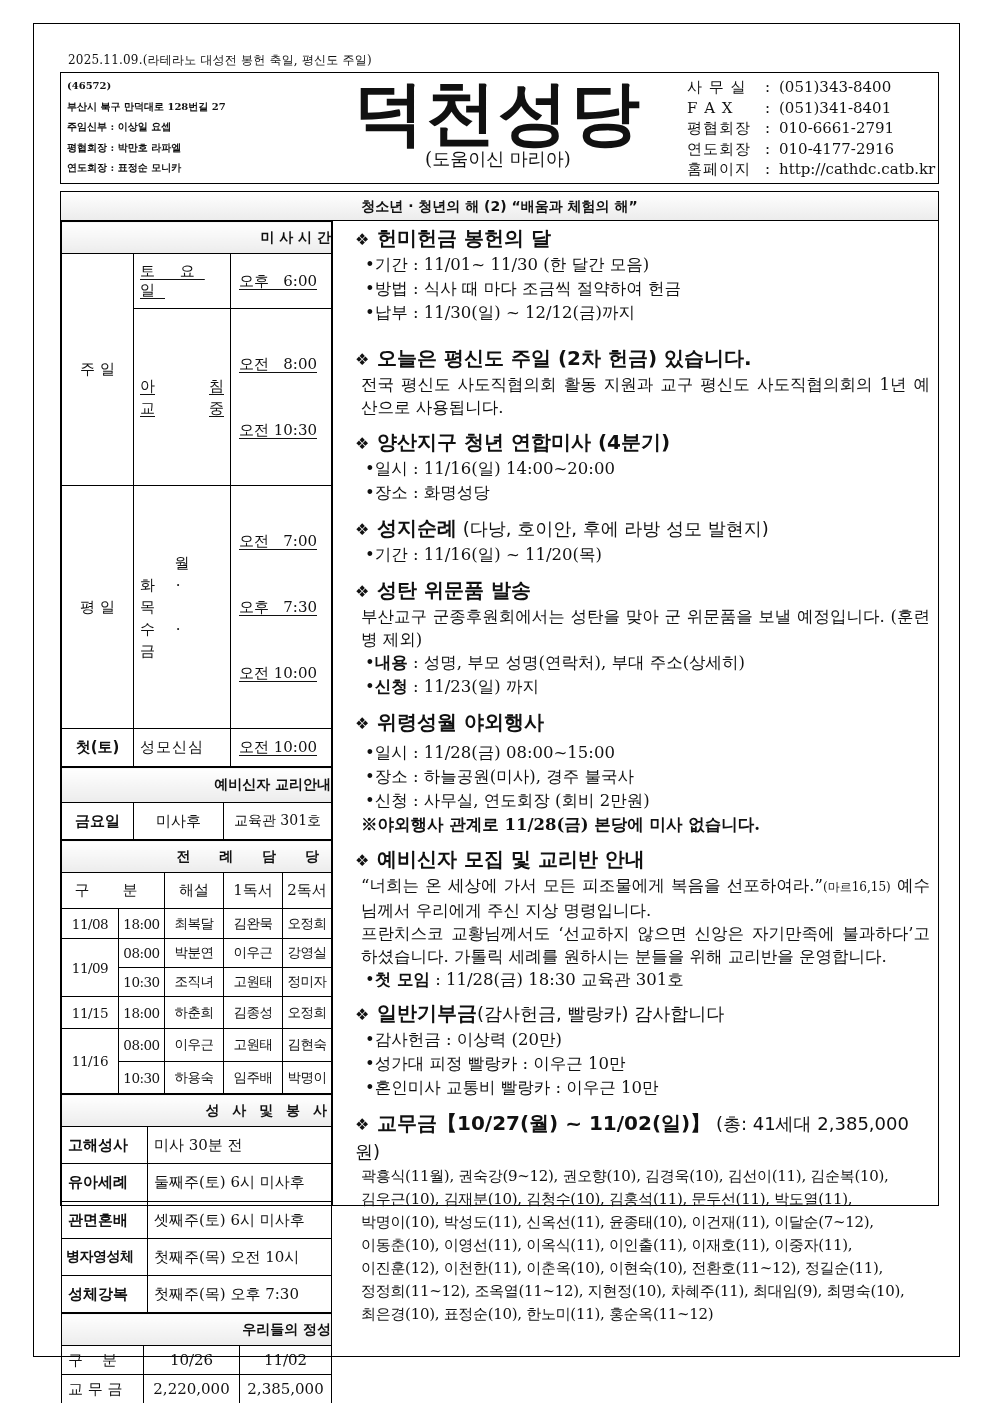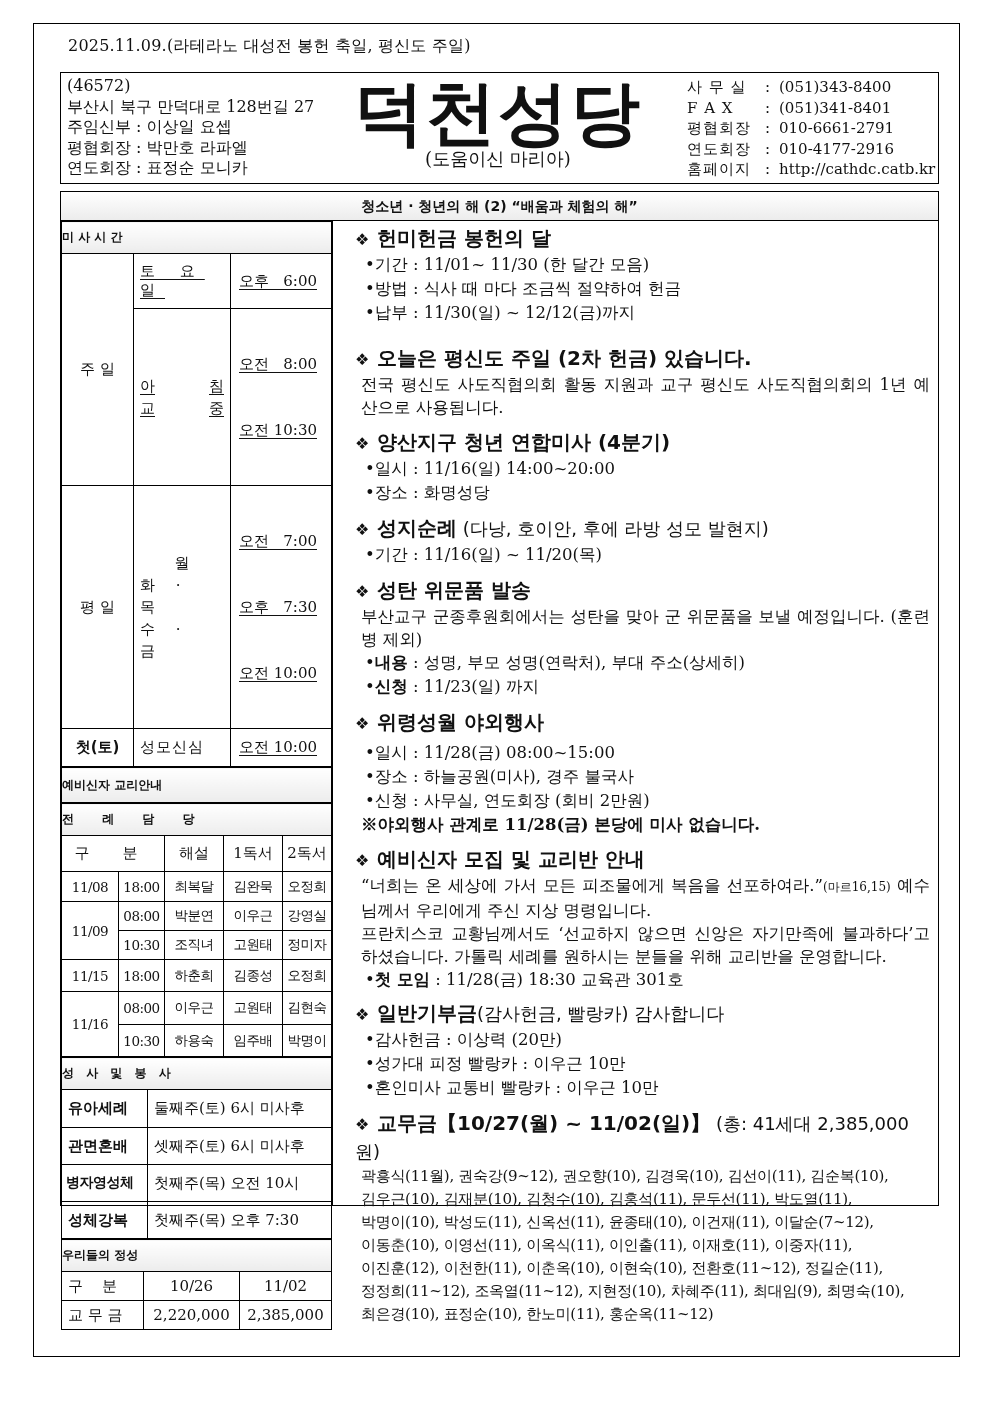--- a/index.html
+++ b/index.html
@@ -1,38 +1,38 @@
 <!DOCTYPE html>
 <html><head>
 <meta charset="utf-8">
 <style>
   * { box-sizing: border-box; margin: 0; padding: 0; }
   html, body { width: 992px; height: 1403px; background: #ffffff; }
   body { font-family: "DejaVu Serif", "Liberation Serif", serif; color: #111; position: relative; }
   .frame { position: absolute; left: 33px; top: 23px; width: 927px; height: 1334px; border: 1.5px solid #000; }
-  .dateline { position: absolute; left: 68px; top: 36px; font-size: 16px; letter-spacing: 0.2px; text-align: right; }
+  .dateline { position: absolute; left: 68px; top: 52px; font-size: 12px; letter-spacing: 0.2px; text-align: right; }
   .header { position: absolute; left: 60px; top: 72px; width: 879px; height: 112px; border: 1.5px solid #000; }
-  .hdr-left { position: absolute; left: 6px; top: 3px; font-size: 16px; line-height: 20.5px; }
+  .hdr-left { position: absolute; left: 6px; top: 3px; font-size: 10px; line-height: 20.5px; font-weight: bold; }
   .hdr-title { position: absolute; left: 292px; top: 0px; width: 290px; text-align: center; }
   .hdr-title .big { font-family: "DejaVu Sans", "Liberation Sans", sans-serif; font-weight: bold; font-size: 70px; line-height: 80px; letter-spacing: 2px; }
   .hdr-title .sub { font-size: 18px; line-height: 20px; margin-top: -4px; }
   .hdr-right { position: absolute; left: 626px; top: 4px; font-size: 15px; line-height: 20.5px; }
   .hdr-right .row { display: flex; }
   .hdr-right .k { width: 78px; display: inline-block; letter-spacing: 1px; }
   .hdr-right .sep { width: 14px; display: inline-block; }
 
   .main { position: absolute; left: 60px; top: 191px; width: 879px; height: 1015px; border: 1.5px solid #000; }
   .banner { position: absolute; left: 0; top: 0; width: 100%; height: 29px; border-bottom: 1.5px solid #000;
     background: linear-gradient(#ffffff, #ececec); text-align: center; font-family: "DejaVu Sans", "Liberation Sans", sans-serif; font-weight: bold; font-size: 14px; line-height: 28px; }
   .left { position: absolute; left: 0; top: 29px; width: 272px; bottom: 0; border-right: 1.5px solid #000; }
   .right { position: absolute; left: 272px; top: 29px; right: 0; bottom: 0; padding: 4px 8px 0 22px; }
 
   table { border-collapse: collapse; width: 100%; }
   td { border: 1px solid #000; font-size: 15px; }
-  .sec-head { background: linear-gradient(#ffffff, #ececec); text-align: left; font-family: "DejaVu Sans", "Liberation Sans", sans-serif; font-weight: bold; font-size: 12px; }
+  .sec-head { background: linear-gradient(#ffffff, #ececec); text-align: right; font-family: "DejaVu Sans", "Liberation Sans", sans-serif; font-weight: bold; font-size: 14px; }
   .c { text-align: center; }
   .bold { font-weight: bold; font-family: "DejaVu Sans", "Liberation Sans", sans-serif; }
   .ul { text-decoration: underline; text-underline-offset: 3px; }
   .dot-top td { border-top: 1px dotted #000; }
   .lit td { font-size: 13.5px; letter-spacing: -0.5px; }
 
   .item-title { font-family: "DejaVu Sans", "Liberation Sans", sans-serif; font-weight: bold; font-size: 20px; line-height: 26px; margin-top: 20px; }
   .item-title .diamond { display: inline-block; width: 22px; font-size: 16px; }
   .item-title .normal { font-weight: normal; font-size: 18px; }
   .bullet { font-size: 16.5px; line-height: 24px; padding-left: 10px; }
@@ -149,20 +149,25 @@
     <table>
       <colgroup>
           <col style="width:72px">
           <col style="width:90px">
           <col>
         </colgroup>
       <tbody>
           <tr style="height:35px">
             <td colspan="3" class="sec-head">예비신자 교리안내</td>
           </tr>
+      <tr style="height:37px">
+        <td class="c bold">금요일</td>
+        <td class="c">미사후</td>
+        <td class="c" style="font-size:14px">교육관 301호</td>
+      </tr>
     </tbody>
       </table>
 
     <table>
       <colgroup>
           <col style="width:57px">
           <col style="width:46px">
           <col style="width:59px">
           <col style="width:59px">
           <col>
@@ -221,20 +226,24 @@
       </table>
 
     <table>
       <colgroup>
           <col style="width:86px">
           <col>
         </colgroup>
       <tbody>
           <tr style="height:32px">
             <td colspan="2" class="sec-head" style="letter-spacing:4px">성 사  및  봉 사</td>
+          </tr>
+      <tr style="height:37px">
+            <td class="bold" style="padding-left:6px">고해성사</td>
+            <td style="padding-left:6px">미사 30분 전</td>
           </tr>
       <tr style="height:38px">
             <td class="bold" style="padding-left:6px">유아세례</td>
             <td style="padding-left:6px">둘째주(토) 6시 미사후</td>
           </tr>
       <tr style="height:37px">
             <td class="bold" style="padding-left:6px">관면혼배</td>
             <td style="padding-left:6px">셋째주(토) 6시 미사후</td>
           </tr>
       <tr style="height:37px">

